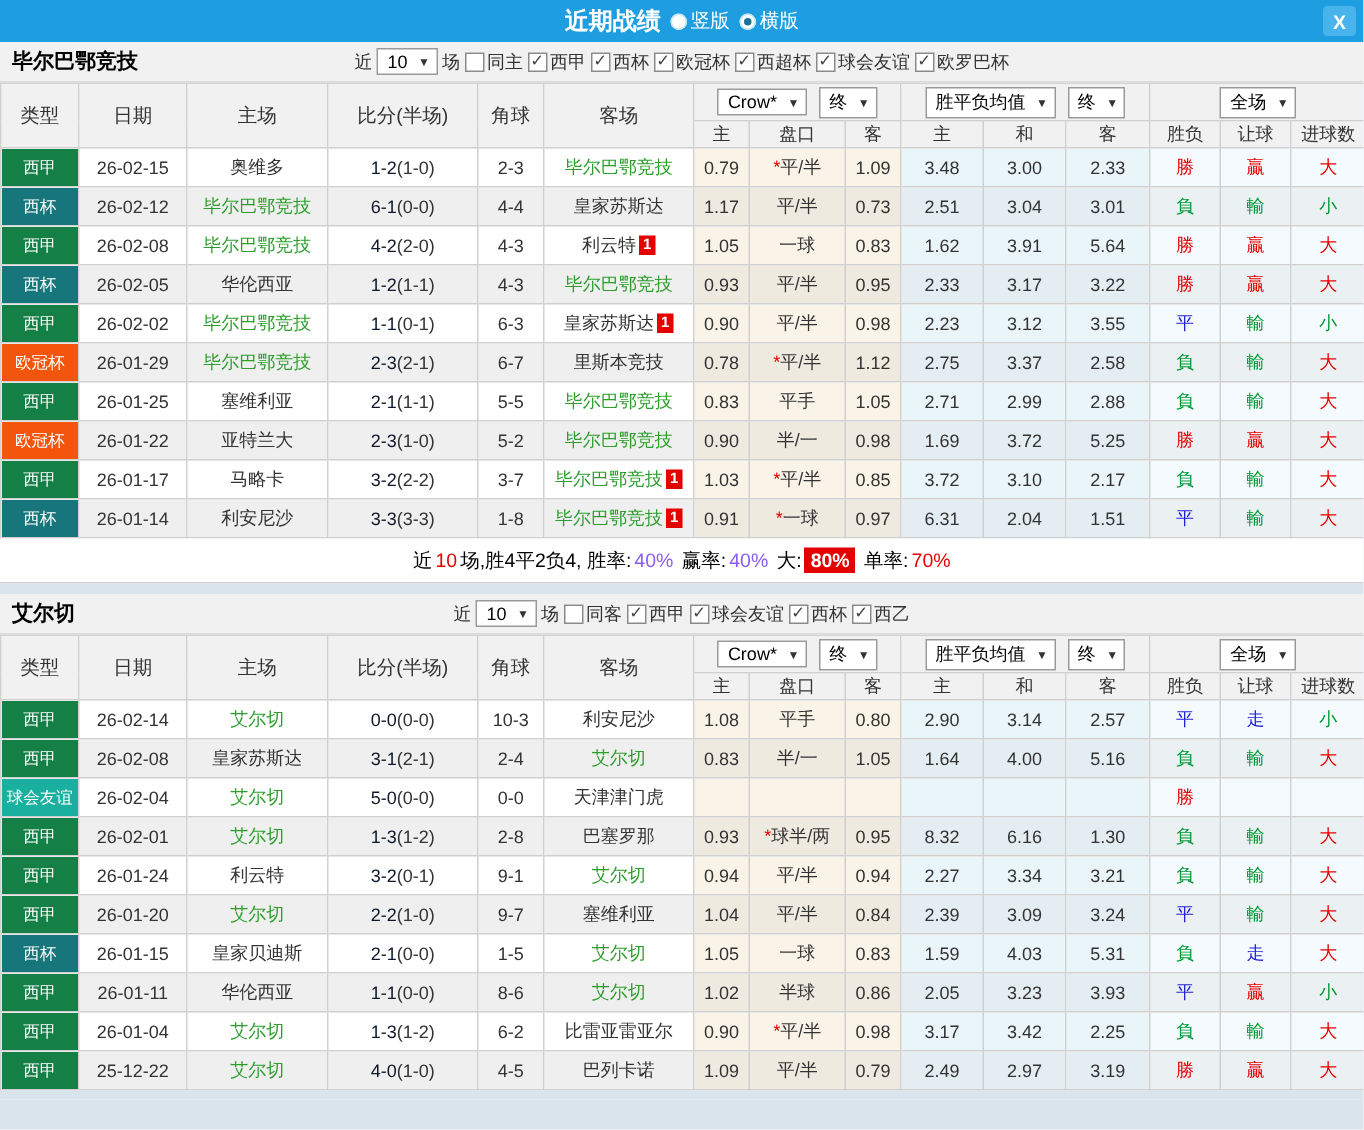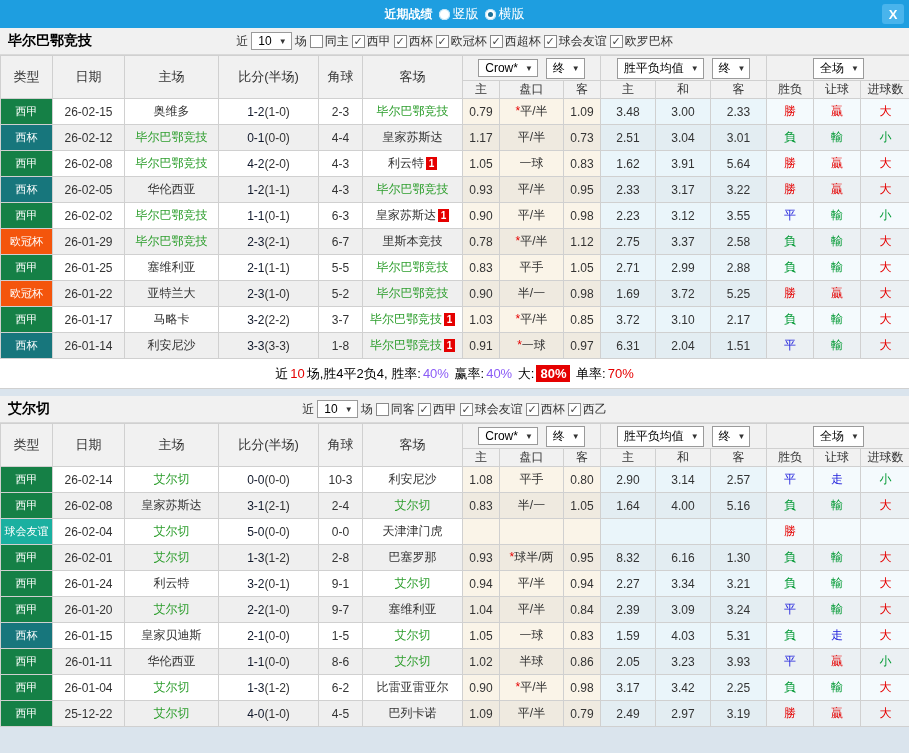--- a/index.html
+++ b/index.html
@@ -10,21 +10,21 @@
     color:#333;
   }
   .app { width:909px; background:#fff; }
 
   
   .topbar {
     position:relative; height:28px; background:#1E9EE0;
     display:flex; align-items:center; justify-content:center;
   }
   .topbar-center { display:flex; align-items:center; gap:6px; }
-  .panel-title { color:#fff; font-weight:bold; font-size:12px; }
+  .panel-title { color:#fff; font-weight:bold; font-size:16px; }
   .radio-label { display:inline-flex; align-items:center; gap:3px; color:#fff; font-size:13px; cursor:pointer; }
   .radio { width:11px; height:11px; border-radius:50%; background:#fff; display:inline-flex; align-items:center; justify-content:center; box-shadow:0 0 0 1px #bfe4f7 inset; }
   .radio .dot { width:5px; height:5px; border-radius:50%; background:#1c6f96; }
   .close-btn {
     position:absolute; right:5px; top:4px; width:22px; height:20px;
     background:#49B4EC; border-radius:3px; color:#fff; font-weight:bold;
     font-size:13px; display:flex; align-items:center; justify-content:center; cursor:pointer;
   }
 
   
@@ -233,21 +233,21 @@
             <td class="c-avg">3.00</td>
             <td class="c-avg">2.33</td>
             <td class="c-res t-r">勝</td>
             <td class="c-res t-r">贏</td>
             <td class="c-res t-r">大</td>
           </tr>
           <tr class="even">
             <td class="type-cell" style="background: rgb(23, 118, 124);">西杯</td>
             <td>26-02-12</td>
             <td><span class="self-team">毕尔巴鄂竞技</span></td>
-            <td><span class="score-ft">0-1</span><span class="score-ht">(0-0)</span></td>
+            <td><span class="score-ft">6-1</span><span class="score-ht">(0-0)</span></td>
             <td>4-4</td>
             <td><span>皇家苏斯达</span></td>
             <td class="c-odds">1.17</td>
             <td class="c-odds">平/半</td>
             <td class="c-odds">0.73</td>
             <td class="c-avg">2.51</td>
             <td class="c-avg">3.04</td>
             <td class="c-avg">3.01</td>
             <td class="c-res t-g">負</td>
             <td class="c-res t-g">輸</td>

